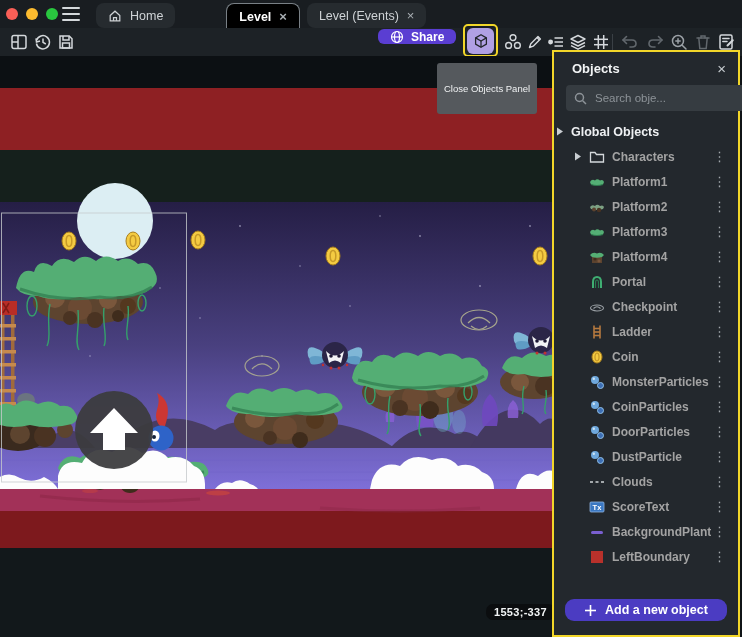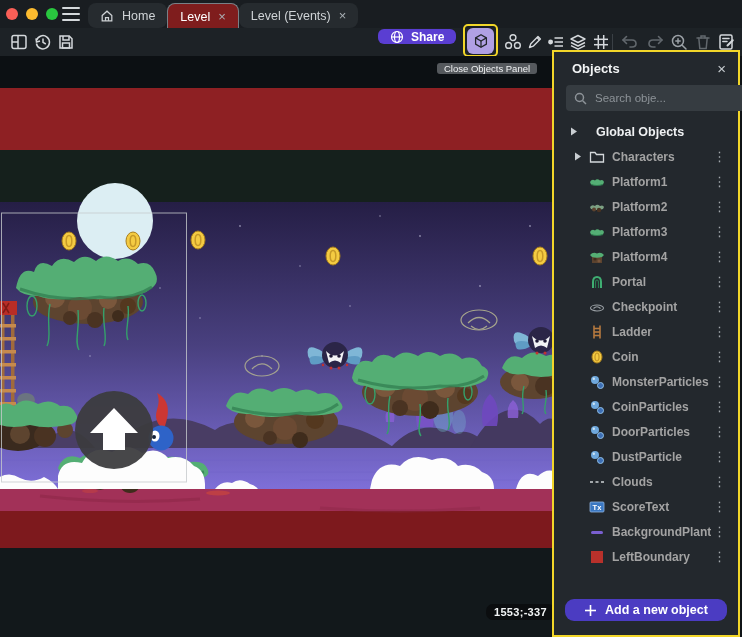--- a/index.html
+++ b/index.html
@@ -7,58 +7,58 @@
     width:742px;height:637px;overflow:hidden;position:relative;
     background:#101417;font-family:"Liberation Sans",sans-serif;
     -webkit-font-smoothing:antialiased;
   }
   
   .titlebar{position:absolute;left:0;top:0;width:742px;height:28px;background:#191d21;}
   .lights{position:absolute;left:6px;top:8px;display:flex;gap:8px;}
   .light{width:12px;height:12px;border-radius:50%;}
   .hamburger{position:absolute;left:62px;top:7px;width:18px;height:14px;display:flex;flex-direction:column;justify-content:space-between;cursor:pointer;}
   .hamburger span{display:block;height:2px;background:#d4d8db;border-radius:1px;}
-  .tabs{position:absolute;left:88px;top:3px;display:flex;height:25px;justify-content:flex-end;}
+  .tabs{position:absolute;left:96px;top:3px;display:flex;gap:7px;height:25px;justify-content:flex-end;}
   .tab{display:flex;align-items:center;gap:8px;padding:0 12px;border-radius:8px;
        background:#262b2f;color:#cfd3d6;font-size:12.5px;height:25px;box-sizing:border-box;}
-  .tab.active{background:#7f1d1d;border:1px solid #798086;border-bottom:none;border-radius:8px 8px 0 0;
-       color:#fff;font-weight:normal;height:26px;}
+  .tab.active{background:#000000;border:1px solid #798086;border-bottom:none;border-radius:8px 8px 0 0;
+       color:#fff;font-weight:bold;height:26px;margin-left:44px;}
   .tab .tab-close{color:#aab0b5;font-size:13px;line-height:1;cursor:pointer;}
   .home-glyph{width:14px;height:14px;}
   
   .toolbar{position:absolute;left:0;top:28px;width:742px;height:28px;background:#1d2226;}
   .tbtn{position:absolute;top:3px;width:22px;height:22px;display:flex;align-items:center;justify-content:center;cursor:pointer;}
   .preview-btn{position:absolute;left:277px;top:1px;height:25px;display:flex;align-items:center;
       border:1px solid #dfe3e6;border-radius:6px;color:#eef1f3;box-sizing:border-box;cursor:pointer;}
   .preview-main{display:flex;align-items:center;gap:7px;padding:0 12px 0 10px;font-size:12px;font-weight:bold;}
   .preview-caret{border-left:1px solid #dfe3e6;height:100%;display:flex;align-items:center;padding:0 7px;}
   .share-btn{position:absolute;left:378px;top:1px;height:15px;background:#5a3ed2;border-radius:6px;
       display:flex;align-items:center;gap:7px;padding:0 12px;color:#fff;font-size:12px;font-weight:bold;cursor:pointer;}
   .cube-highlight{position:absolute;left:463px;top:-4px;width:35px;height:33px;border:2.5px solid #f2d629;border-radius:5px;box-sizing:border-box;pointer-events:none;}
   .cube-btn{position:absolute;left:467px;top:0px;width:27px;height:26px;background:#b0a0e4;border-radius:6px;
       display:flex;align-items:center;justify-content:center;cursor:pointer;}
   .tb-sep{position:absolute;left:612px;top:6px;width:1px;height:17px;background:#3a4045;}
   
   .scene{position:absolute;left:0;top:56px;width:556px;height:581px;background:#0c1013;}
   .coords-badge{position:absolute;left:486px;top:604px;background:#0b0d0f;border-radius:7px;
       color:#f2f4f5;font-size:11px;font-weight:bold;padding:2px 8px;letter-spacing:.3px;}
   .tooltip{position:absolute;left:437px;top:63px;background:#55595d;border-radius:3px;
-      color:#f0f2f3;font-size:9.5px;padding:0 7px;white-space:nowrap;}
+      color:#f0f2f3;font-size:9.5px;padding:20px 7px;white-space:nowrap;}
   
   .panel{position:absolute;left:552px;top:50px;width:188px;height:587px;background:#23282d;
       border:2.5px solid #f2d629;box-sizing:border-box;display:flex;flex-direction:column;}
   .panel-header{display:flex;align-items:center;padding:9px 12px 5px 18px;}
   .panel-title{flex:1;color:#f2f4f5;font-size:13px;font-weight:bold;}
   .panel-close{color:#c6cbcf;font-size:15px;line-height:1;cursor:pointer;}
   .search-row{display:flex;align-items:center;gap:7px;padding:4px 10px 4px 12px;}
   .search-box{flex:1;height:26px;background:#363c41;border-radius:4px;display:flex;align-items:center;gap:6px;padding:0 8px;}
   .search-box input{flex:1;min-width:0;background:transparent;border:none;outline:none;color:#c7ccd0;font-size:11.5px;font-family:"Liberation Sans",sans-serif;}
   .search-box input::placeholder{color:#8d9398;}
   .tree{flex:1;overflow:hidden;padding-top:4px;}
-  .group-row{height:25px;display:flex;align-items:center;gap:18px;padding-left:16px;cursor:pointer;}
+  .group-row{height:25px;display:flex;align-items:center;gap:7px;padding-left:2px;cursor:pointer;}
   .group-label{color:#eef0f2;font-size:12.5px;font-weight:bold;}
   .item-row{height:25px;display:flex;align-items:center;padding-left:20px;padding-right:10px;cursor:pointer;}
   .tri-slot{width:14px;display:flex;align-items:center;}
   .obj-icon{width:18px;display:flex;align-items:center;justify-content:center;margin-right:6px;}
   .obj-label{flex:1;color:#a3a3a3;font-size:12px;font-weight:600;white-space:nowrap;overflow:hidden;}
   .kebab{color:#a2a8ad;font-size:13px;line-height:1;cursor:pointer;padding:0 2px;}
   .add-btn{margin:12px 11px 14px 11px;height:22px;background:#4b3cc2;border-radius:9px;border:none;
       color:#fff;font-size:12.5px;font-weight:bold;display:flex;align-items:center;justify-content:center;gap:8px;cursor:pointer;font-family:"Liberation Sans",sans-serif;}
 </style>
 </head>

